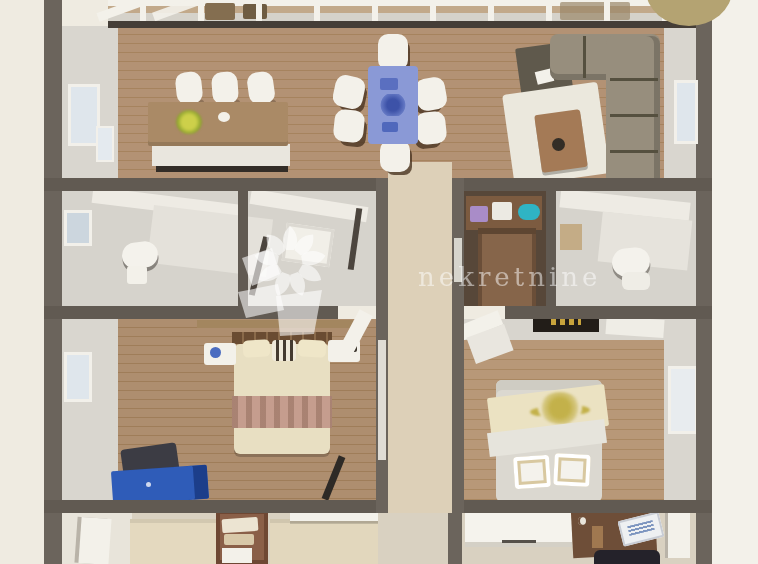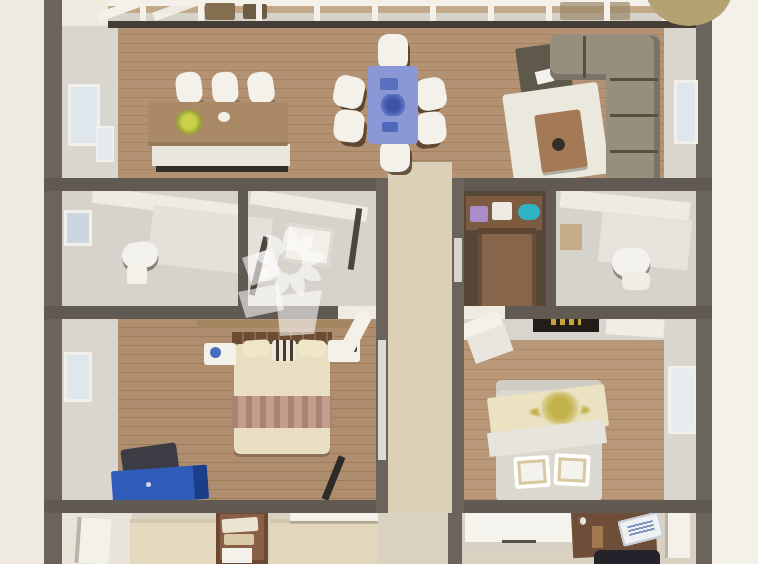--- a/index.html
+++ b/index.html
@@ -225,15 +225,16 @@
         <path d="M62 20 C70 27 71 37 66 44 L58 44 C53 37 54 27 62 20 Z" transform="rotate(160 62 56)"></path>
         <path d="M62 20 C70 27 71 37 66 44 L58 44 C53 37 54 27 62 20 Z" transform="rotate(200 62 56)"></path>
         <path d="M62 20 C70 27 71 37 66 44 L58 44 C53 37 54 27 62 20 Z" transform="rotate(240 62 56)"></path>
         <path d="M62 20 C70 27 71 37 66 44 L58 44 C53 37 54 27 62 20 Z" transform="rotate(280 62 56)"></path>
         <path d="M62 20 C70 27 71 37 66 44 L58 44 C53 37 54 27 62 20 Z" transform="rotate(320 62 56)"></path>
         <path d="M14 52 L44 42 L52 68 L24 80 Z"></path>
         <path d="M10 86 L50 78 L56 104 L18 112 Z"></path>
         <path d="M48 90 L94 84 L86 128 L52 130 Z"></path>
       </g>
     </svg>
+    <div class="s wm-text" style="left:418px;top:264px;font-size:26px;letter-spacing:4px;color:rgba(255,255,255,.5);">nekretnine</div>
   </div>
 
 </div>
 
 </body></html>

